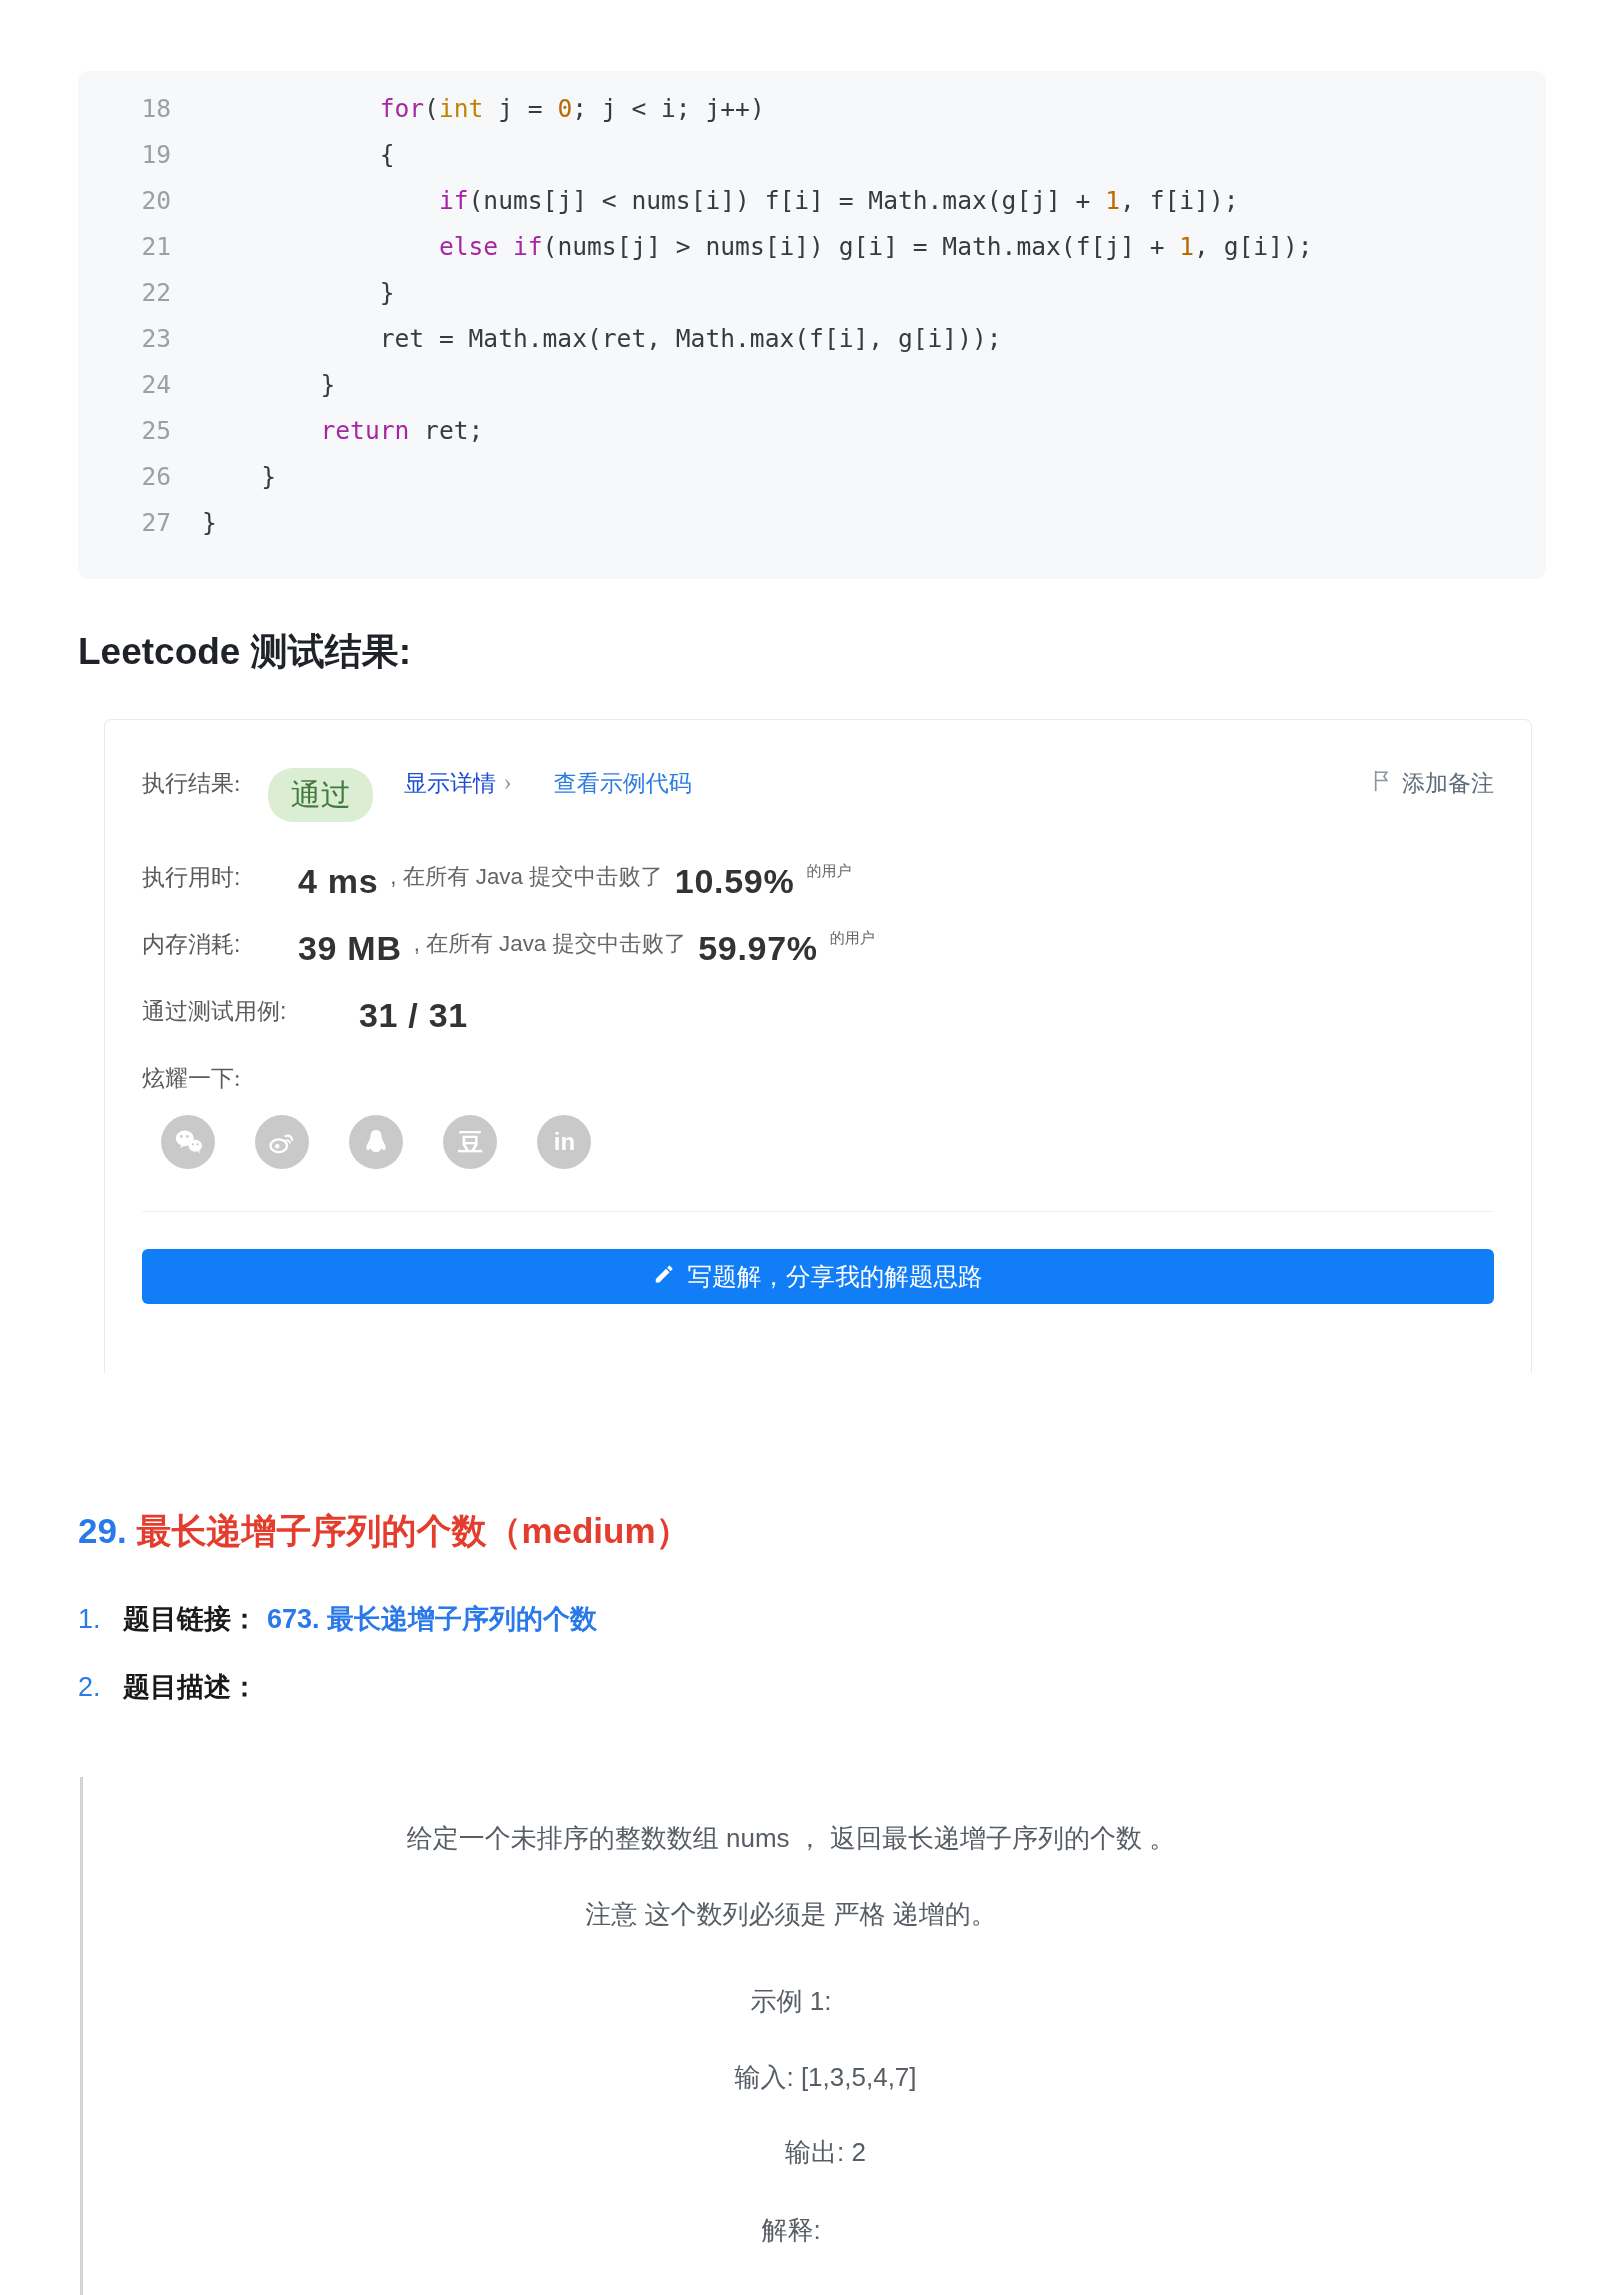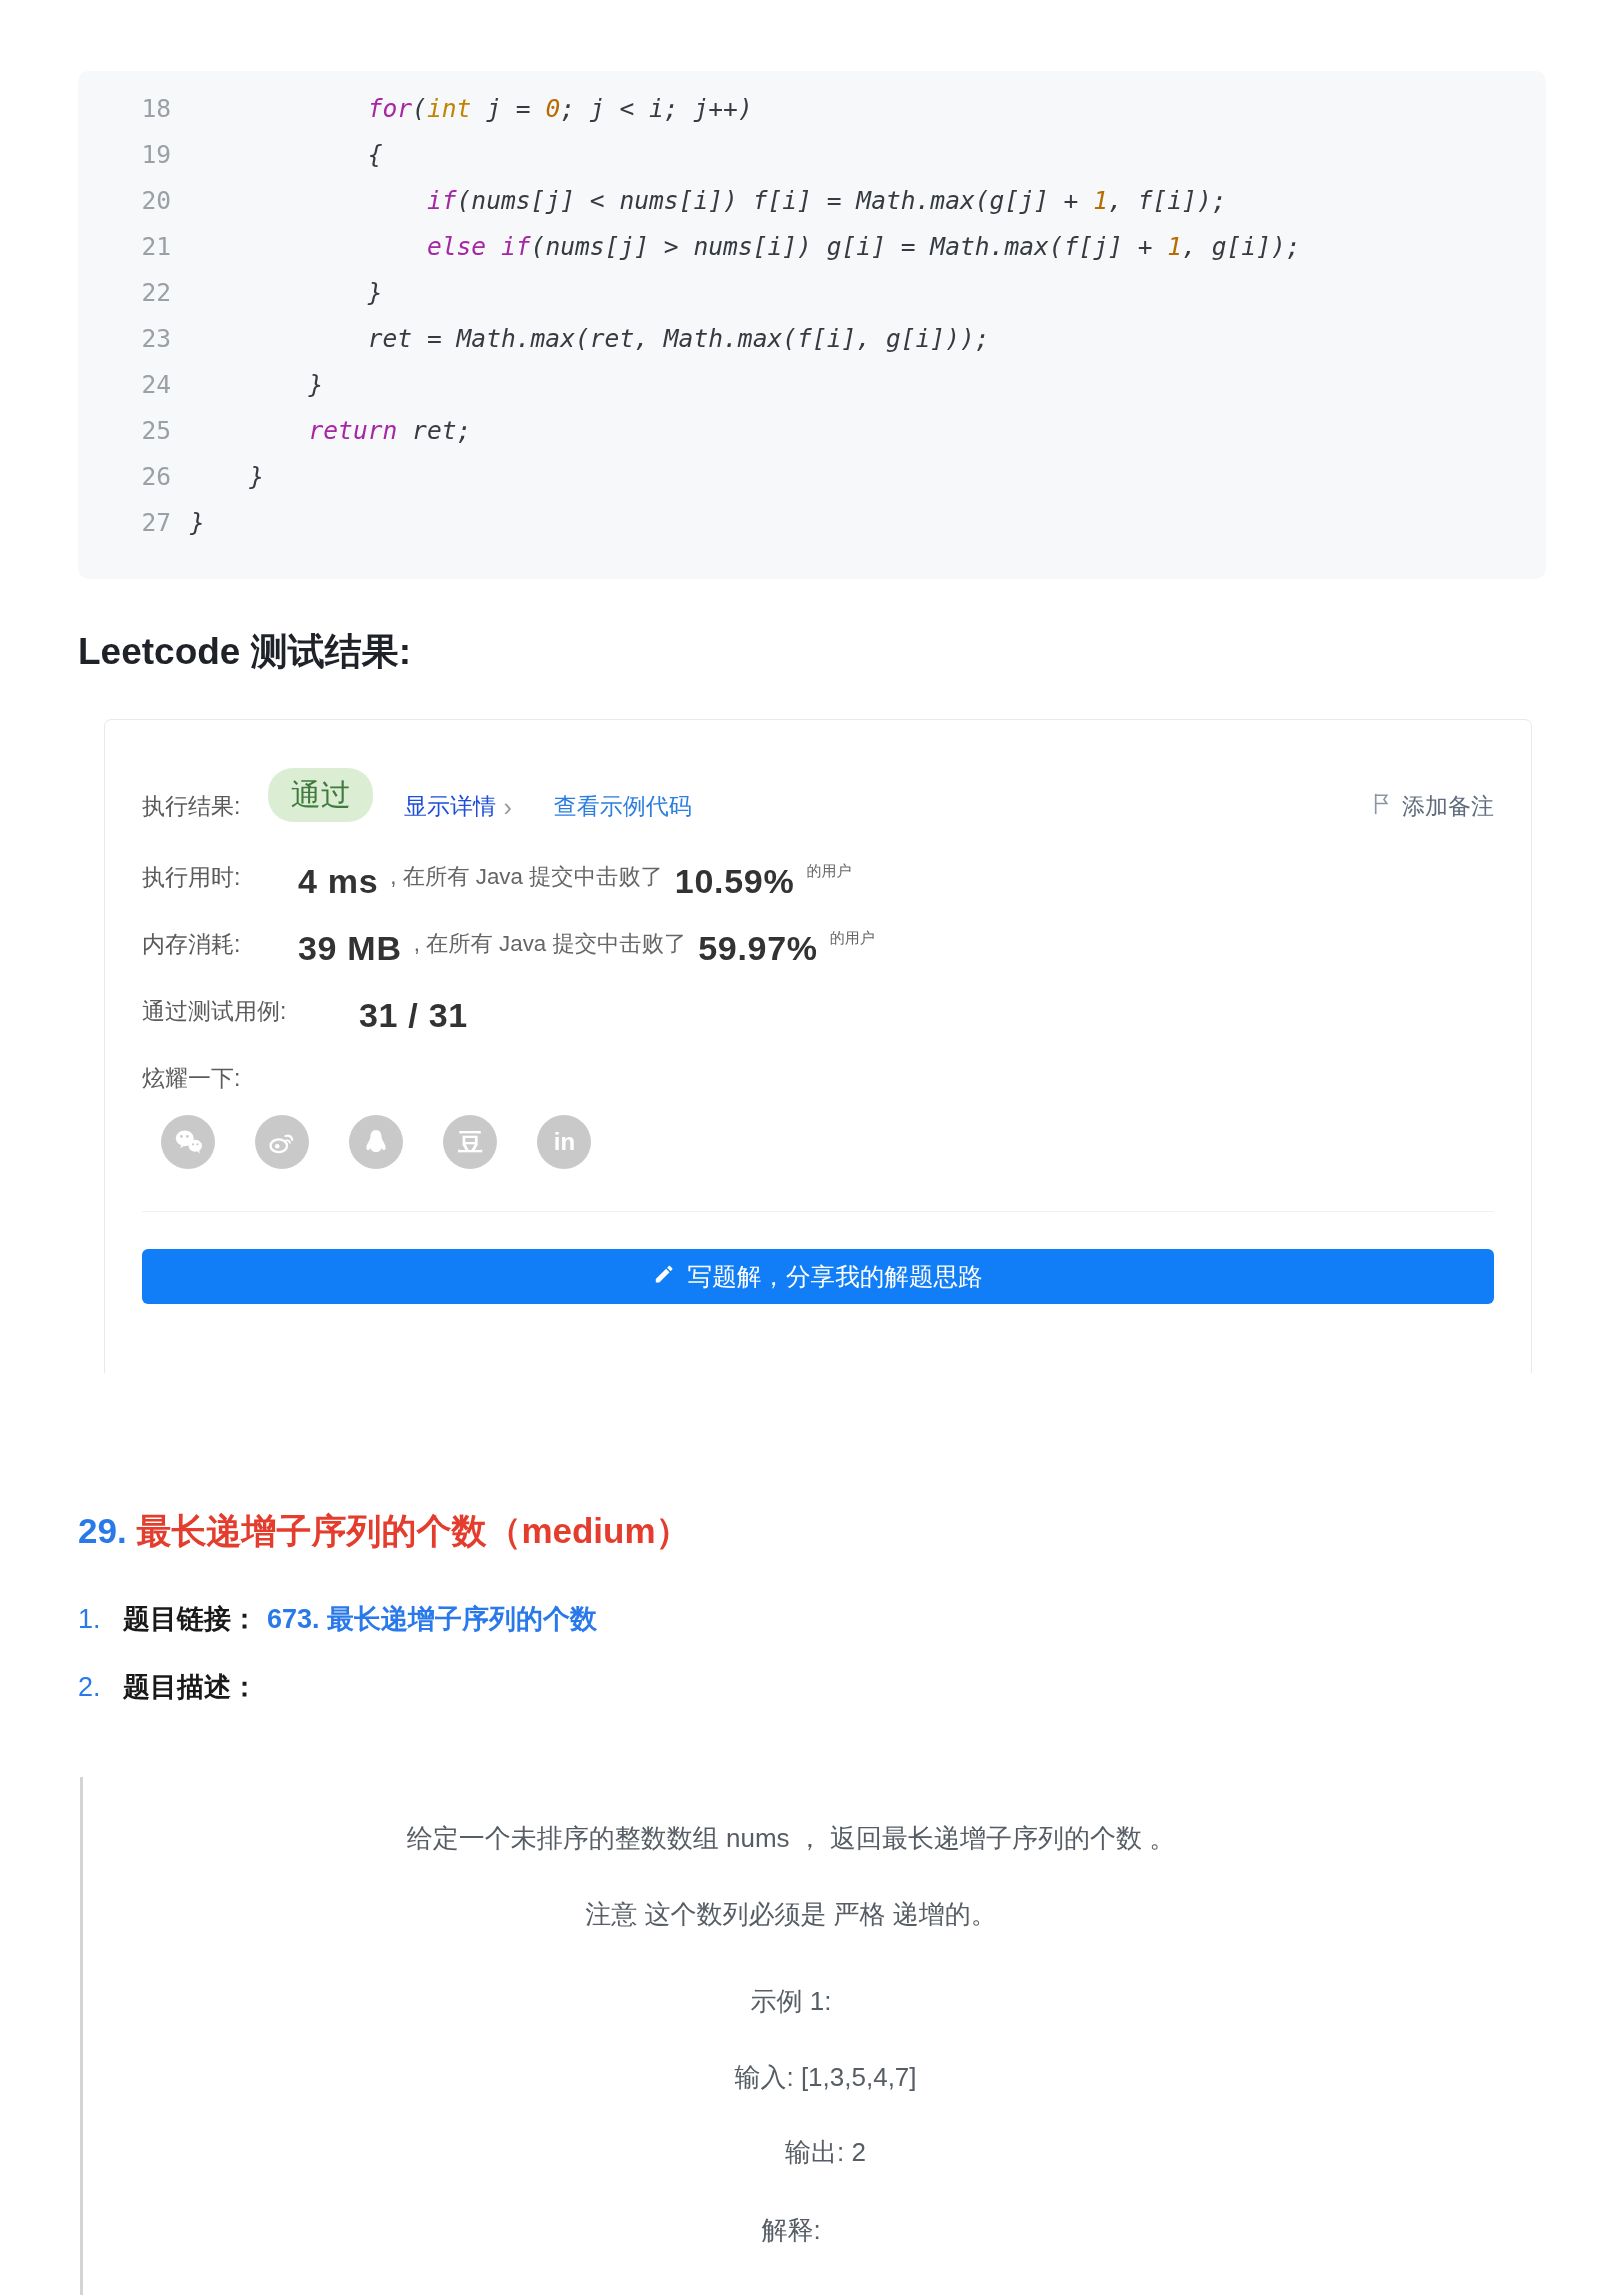--- a/index.html
+++ b/index.html
@@ -6,34 +6,34 @@
   html,body { width:1624px; height:2295px; background:#ffffff;
     font-family:"Liberation Sans", sans-serif; }
   .page { position:relative; width:1624px; height:2295px; overflow:hidden; background:#fff; }
 
   
   .code-block { position:absolute; left:78px; top:71px; width:1468px; height:508px;
     background:#f6f8fa; border-radius:10.4px; padding-top:15px;
     font-family:"DejaVu Sans Mono", monospace; font-size:24.6px; color:#383a42; }
   .code-line { display:flex; line-height:46px; white-space:pre; }
   .ln { width:93px; padding-left:45px; text-align:right; color:#9aa0a6; flex-shrink:0; }
-  .code { margin-left:19px;font-style:italic; }
+  .code { margin-left:31px; }
   .tok-p { color:#383a42; }
   .tok-k { color:#a626a4; }
   .tok-t { color:#c18401; }
   .tok-n { color:#b76b01; }
 
   
   .result-heading { position:absolute; left:78px; top:627px; font-size:37px; font-weight:700; color:#1f2329; }
 
   
   .lc-panel { position:absolute; left:104px; top:719px; width:1428px; height:654px;
     border:1.5px solid #e7e9eb; border-bottom:none; border-radius:7.4px 7.4px 0 0;
     padding:48px 37px 0 37px; background:#fff; }
-  .prow { display:flex; align-items:flex-end; font-size:23px; color:#5b5b5b; }
+  .prow { display:flex; align-items:flex-start; font-size:23px; color:#5b5b5b;font-family:Liberation Serif, serif; }
   .row-result { margin-bottom:40px; }
   .badge-pass { margin-left:28px; background:#dbeed3; color:#41793f; padding:6.7px 22.3px;
     border-radius:25px; font-size:30px; }
   .detail-link { margin-left:31px; color:#1d4ed8; cursor:pointer; }
   .chev { margin-left:7.4px; color:#9b9b9b; font-size:25px; }
   .sample-link { margin-left:42px; color:#2b7de0; cursor:pointer; }
   .note-link { margin-left:auto; color:#5f6b7c; display:flex; align-items:center; gap:9px; cursor:pointer; }
   .metric-row { display:flex; align-items:flex-start; margin-bottom:28px; font-size:23px; color:#5b5b5b; }
   .mlabel { width:156px; flex-shrink:0; }
   .mlabel-wide { width:217px; }

